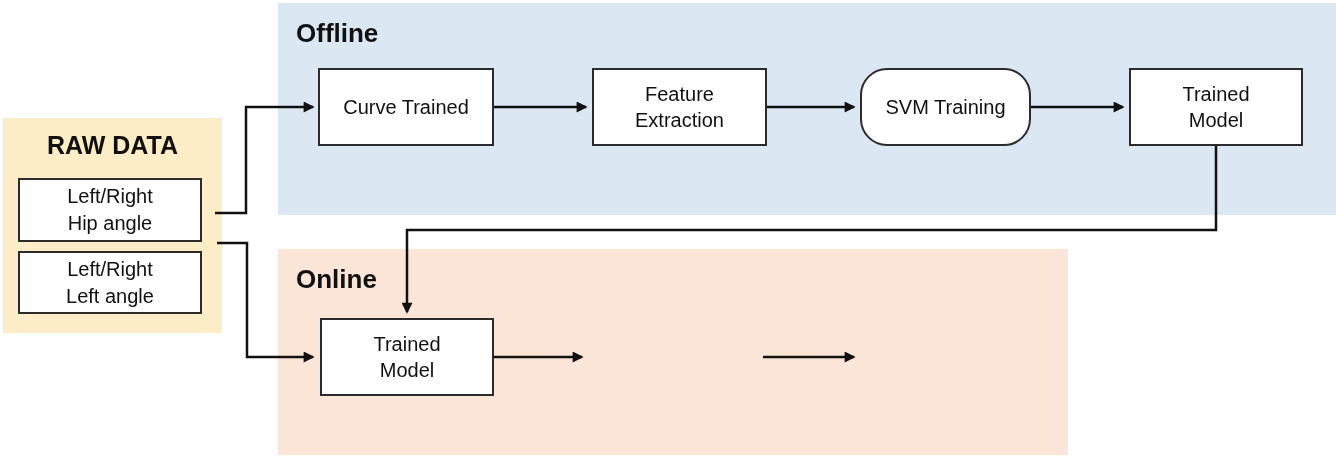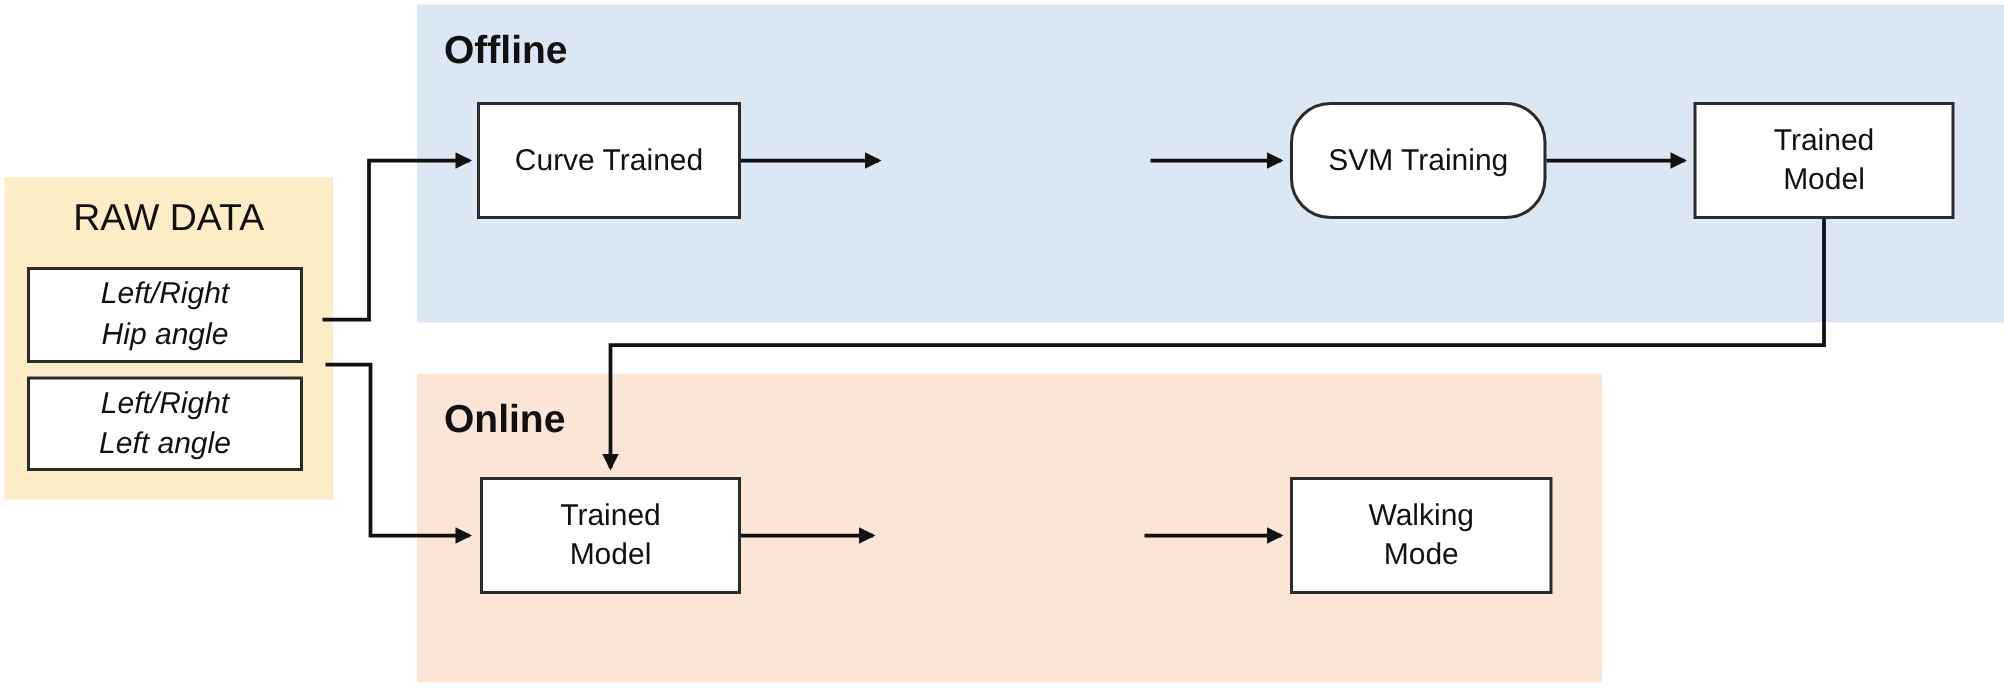--- a/index.html
+++ b/index.html
@@ -34,35 +34,35 @@
     left:3px;top:118px;width:219px;height:215px;
     background:var(--raw-bg);
   }
   .region-title{
     position:absolute;left:18px;top:15px;
     font-size:26px;font-weight:700;letter-spacing:0px;
   }
   .raw-title{
     position:absolute;left:0;top:13px;width:100%;
     text-align:center;
-    font-size:25px;font-weight:400;
+    font-size:25px;font-weight:700;
   }
   .connectors{
     position:absolute;left:0;top:0;z-index:2;
   }
   .node{
     position:absolute;z-index:3;
     background:var(--box-bg);
     border:2.5px solid var(--box-border);
     display:flex;flex-direction:column;
     align-items:center;justify-content:center;
     text-align:center;
   }
   .node-line{font-size:20px;line-height:26px;white-space:nowrap;}
-  .raw-node .node-line{line-height:27px;font-style:italic;}
+  .raw-node .node-line{line-height:27px;}
 </style>
 </head>
 <body>
 
 <div class="stage">
 
   <div class="region region-offline">
     <div class="region-title">Offline</div>
   </div>
 
@@ -97,30 +97,30 @@
     <div class="node-line">Hip angle</div>
   </div>
   <div class="node raw-node" style="left:18px;top:251px;width:184px;height:63px;">
     <div class="node-line">Left/Right</div>
     <div class="node-line">Left angle</div>
   </div>
 
   <div class="node" style="left:318px;top:68px;width:176px;height:78px;">
     <div class="node-line">Curve Trained</div>
   </div>
+  <div class="node" style="left:592px;top:68px;width:175px;height:78px;">
+    <div class="node-line">Feature</div>
+    <div class="node-line">Extraction</div>
+  </div>
   <div class="node" style="left:860px;top:68px;width:171px;height:78px;border-radius:27px;">
     <div class="node-line">SVM Training</div>
   </div>
   <div class="node" style="left:1129px;top:68px;width:174px;height:78px;">
     <div class="node-line">Trained</div>
     <div class="node-line">Model</div>
   </div>
 
   <div class="node" style="left:320px;top:318px;width:174px;height:78px;">
     <div class="node-line">Trained</div>
     <div class="node-line">Model</div>
   </div>
-  <div class="node" style="left:860px;top:318px;width:175px;height:78px;">
-    <div class="node-line">Walking</div>
-    <div class="node-line">Mode</div>
-  </div>
 
 </div>
 
 </body></html>

